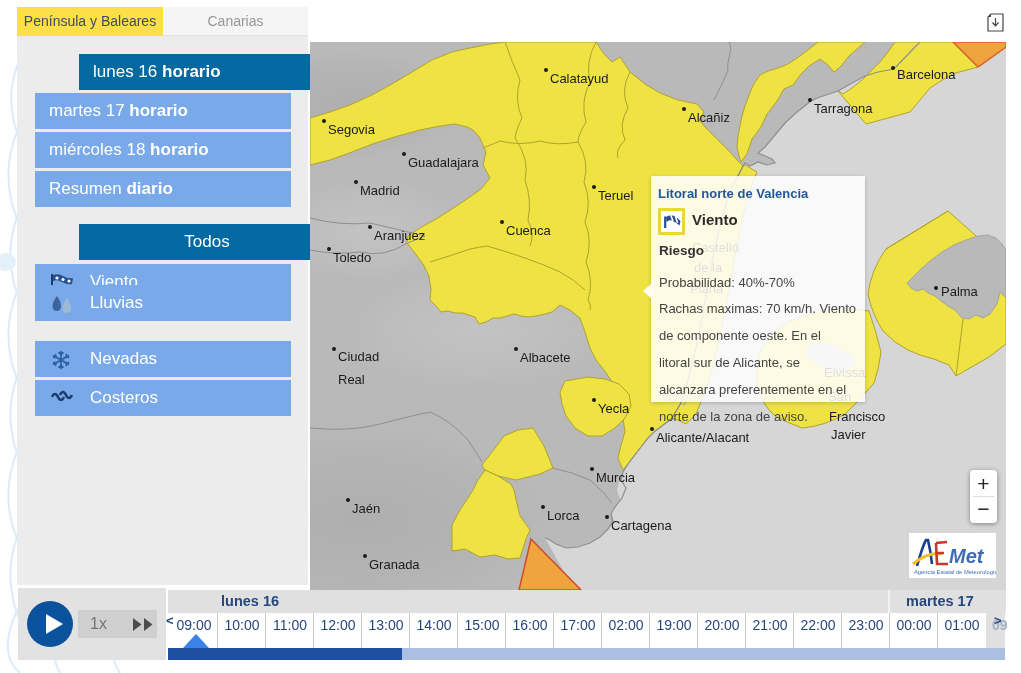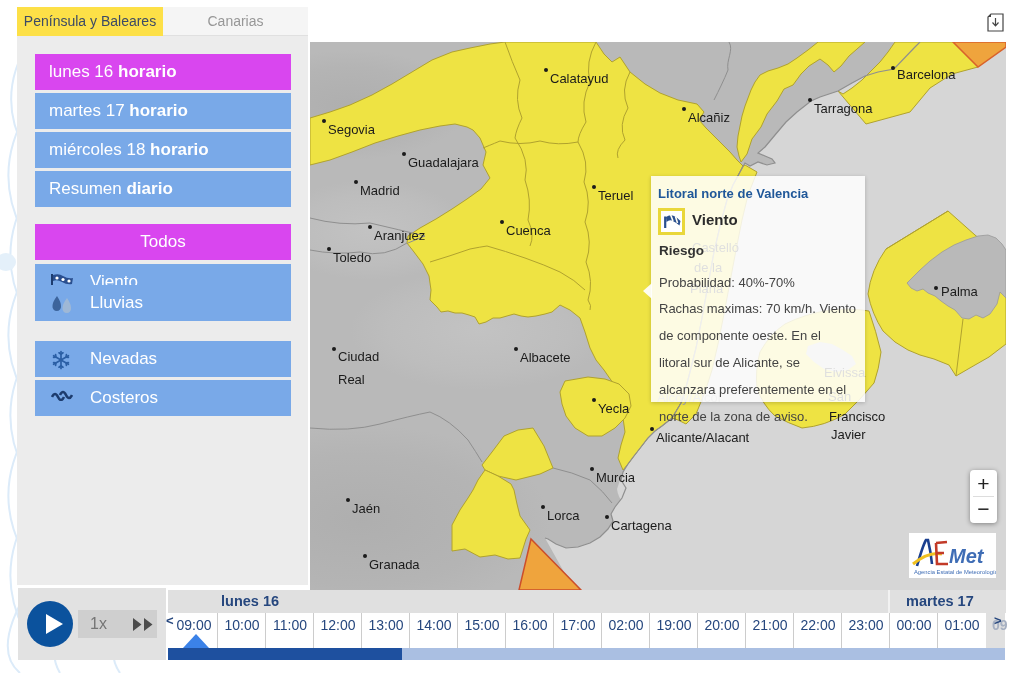--- a/index.html
+++ b/index.html
@@ -8,21 +8,21 @@
        font-family:"Liberation Sans",sans-serif;}
   .abs{position:absolute;}
   
   #sidebar{left:17px;top:7px;width:291px;height:578px;background:#ececec;}
   #tab1{left:17px;top:7px;width:146px;height:29px;background:#fde047;color:#3c4a66;
         font-size:14px;line-height:29px;text-align:center;}
   #tab2{left:163px;top:7px;width:145px;height:29px;background:#f5f5f5;color:#979797;
         font-size:14px;line-height:29px;text-align:center;border-bottom:1px solid #e0e0e0;box-sizing:border-box;}
   .daybtn{left:35px;width:256px;height:36px;color:#fff;font-size:17px;line-height:36px;
           padding-left:14px;box-sizing:border-box;background:#79a9e8;}
-  .dark{background:#d946ef;}
+  .dark{background:#0369a1;margin-left:44px;}
   .typbtn{left:35px;width:256px;height:36px;color:#fff;font-size:17px;line-height:36px;
           box-sizing:border-box;background:#79a9e8;}
   .typbtn .lbl{position:absolute;left:55px;top:0;}
   .typbtn svg{position:absolute;left:16px;top:9px;}
   
   #ctrlbar{left:18px;top:588px;width:148px;height:72px;background:#e2e2e2;}
   #playbtn{left:27px;top:601px;width:46px;height:46px;border-radius:50%;background:#0b529d;}
   #playtri{left:46px;top:614px;width:0;height:0;border-left:17px solid #fff;
            border-top:10px solid transparent;border-bottom:10px solid transparent;}
   #speedbox{left:78px;top:610px;width:79px;height:28px;background:#cfcfcf;}

